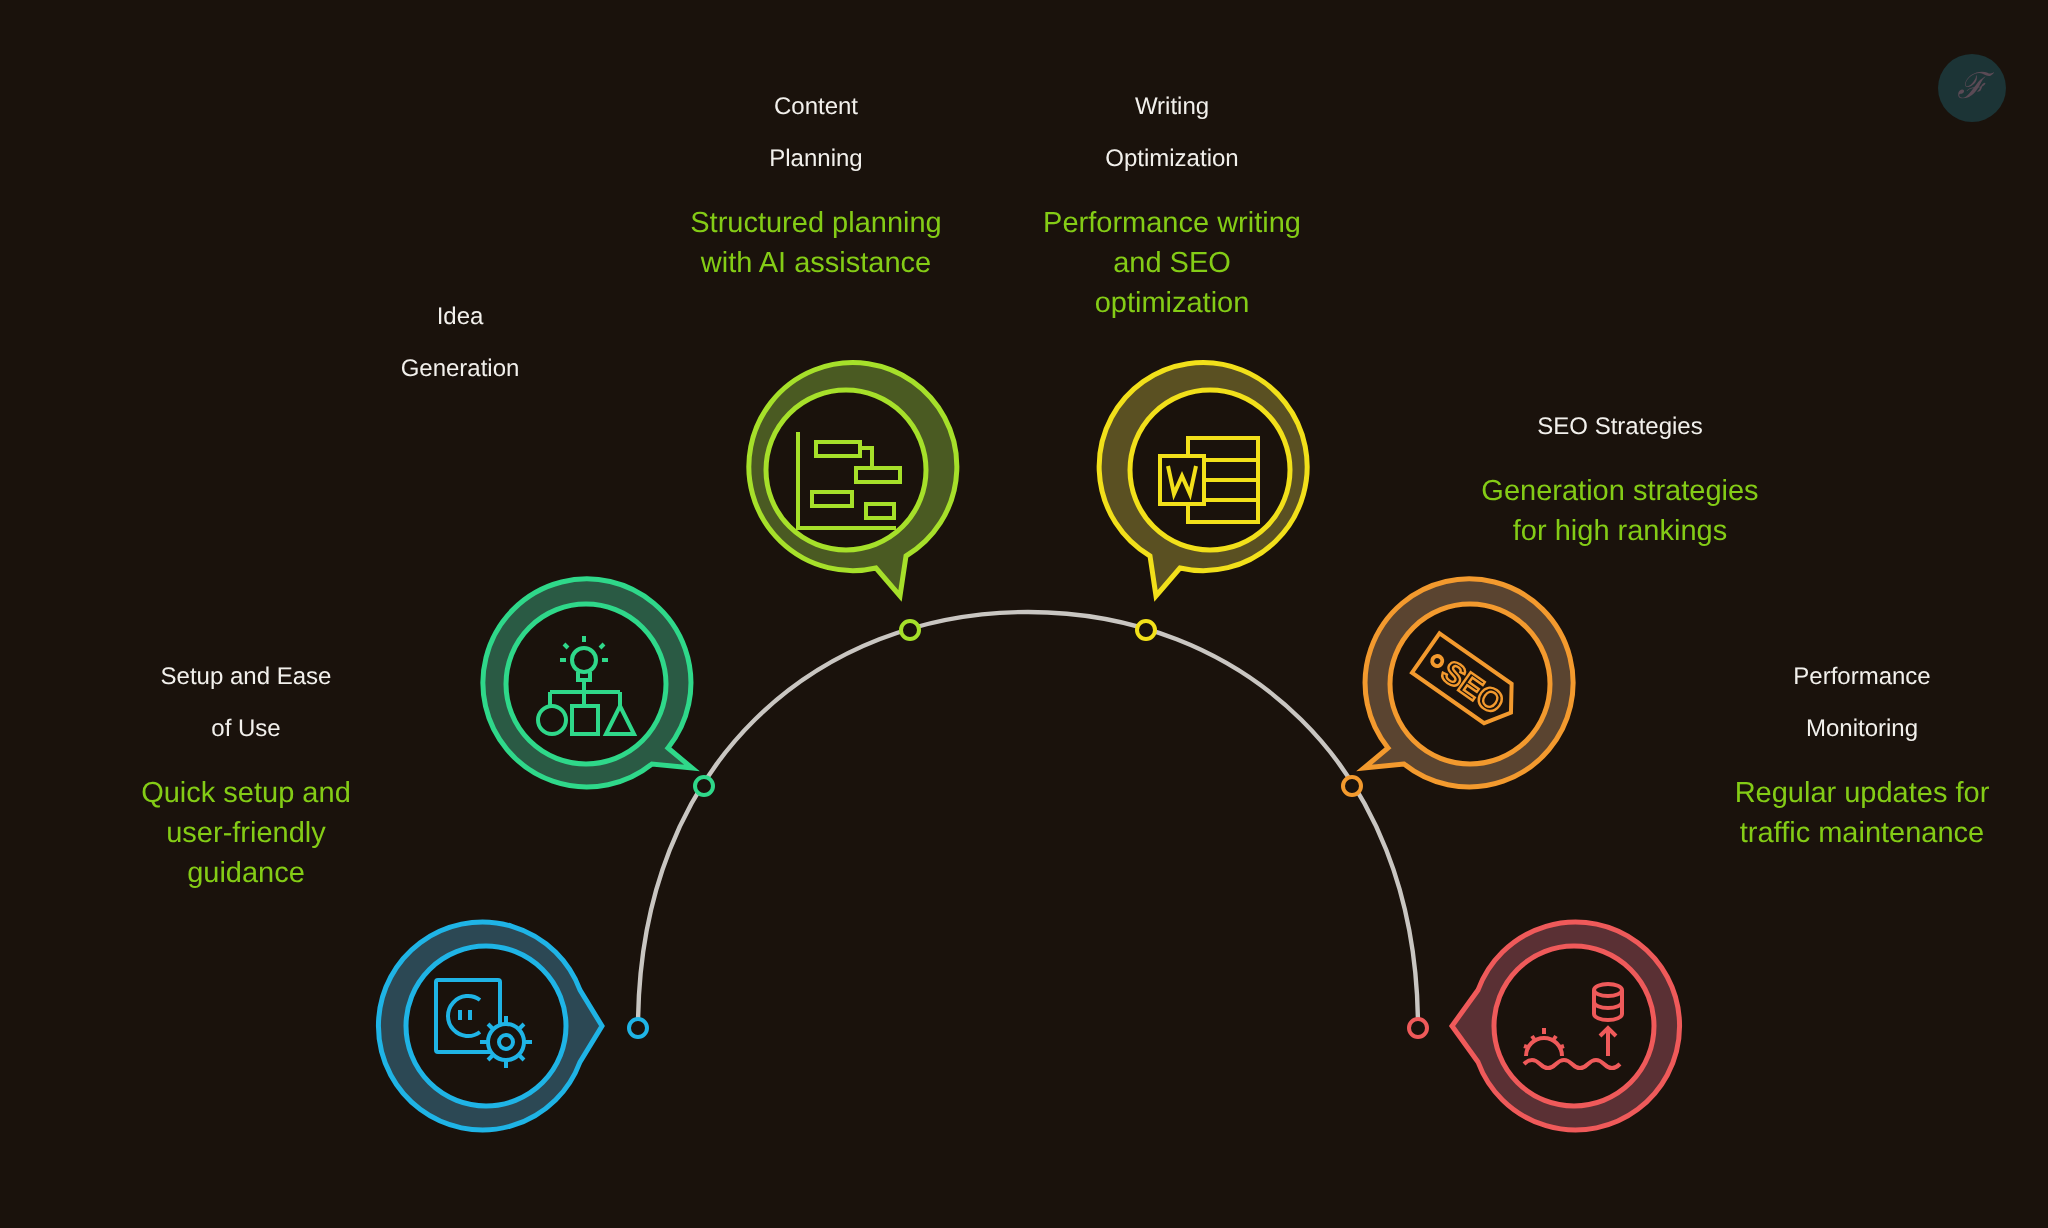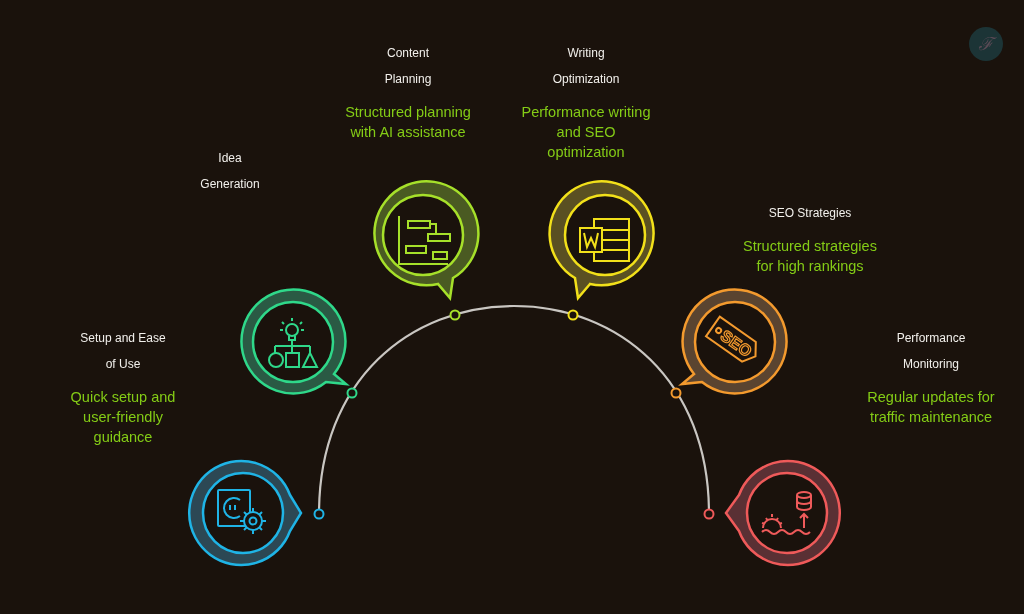--- a/index.html
+++ b/index.html
@@ -114,21 +114,21 @@
   <span class="desc"><span>Structured planning</span><br><span>with AI assistance</span></span>
 </div>
 
 <div class="label" style="left:491px;top:40px;width:190px;">
   <span class="title"><span>Writing</span><br><span>Optimization</span></span>
   <span class="desc"><span>Performance writing</span><br><span>and SEO</span><br><span>optimization</span></span>
 </div>
 
 <div class="label" style="left:720px;top:170px;width:180px;margin-top:30px;">
   <span class="title"><span>SEO Strategies</span></span>
-  <span class="desc"><span>Structured strategies</span><br><span>for high rankings</span></span>
+  <span class="desc"><span>Generation strategies</span><br><span>for high rankings</span></span>
 </div>
 
 <div class="label" style="left:836px;top:325px;width:190px;">
   <span class="title"><span>Performance</span><br><span>Monitoring</span></span>
   <span class="desc"><span>Regular updates for</span><br><span>traffic maintenance</span></span>
 </div>
 
 <div class="logo">
     <span>ℱ</span>
   </div>

